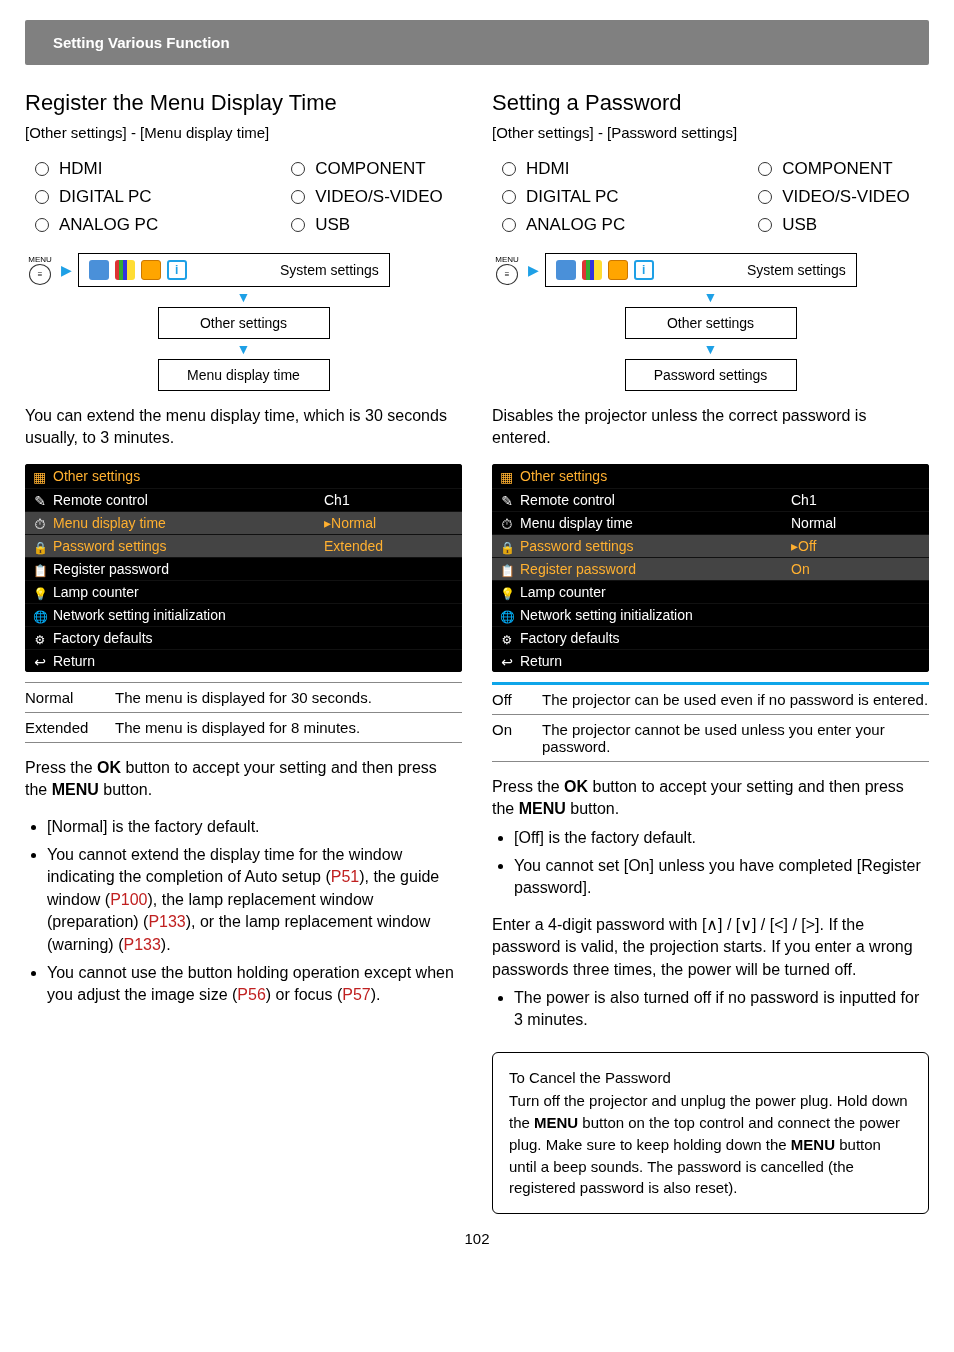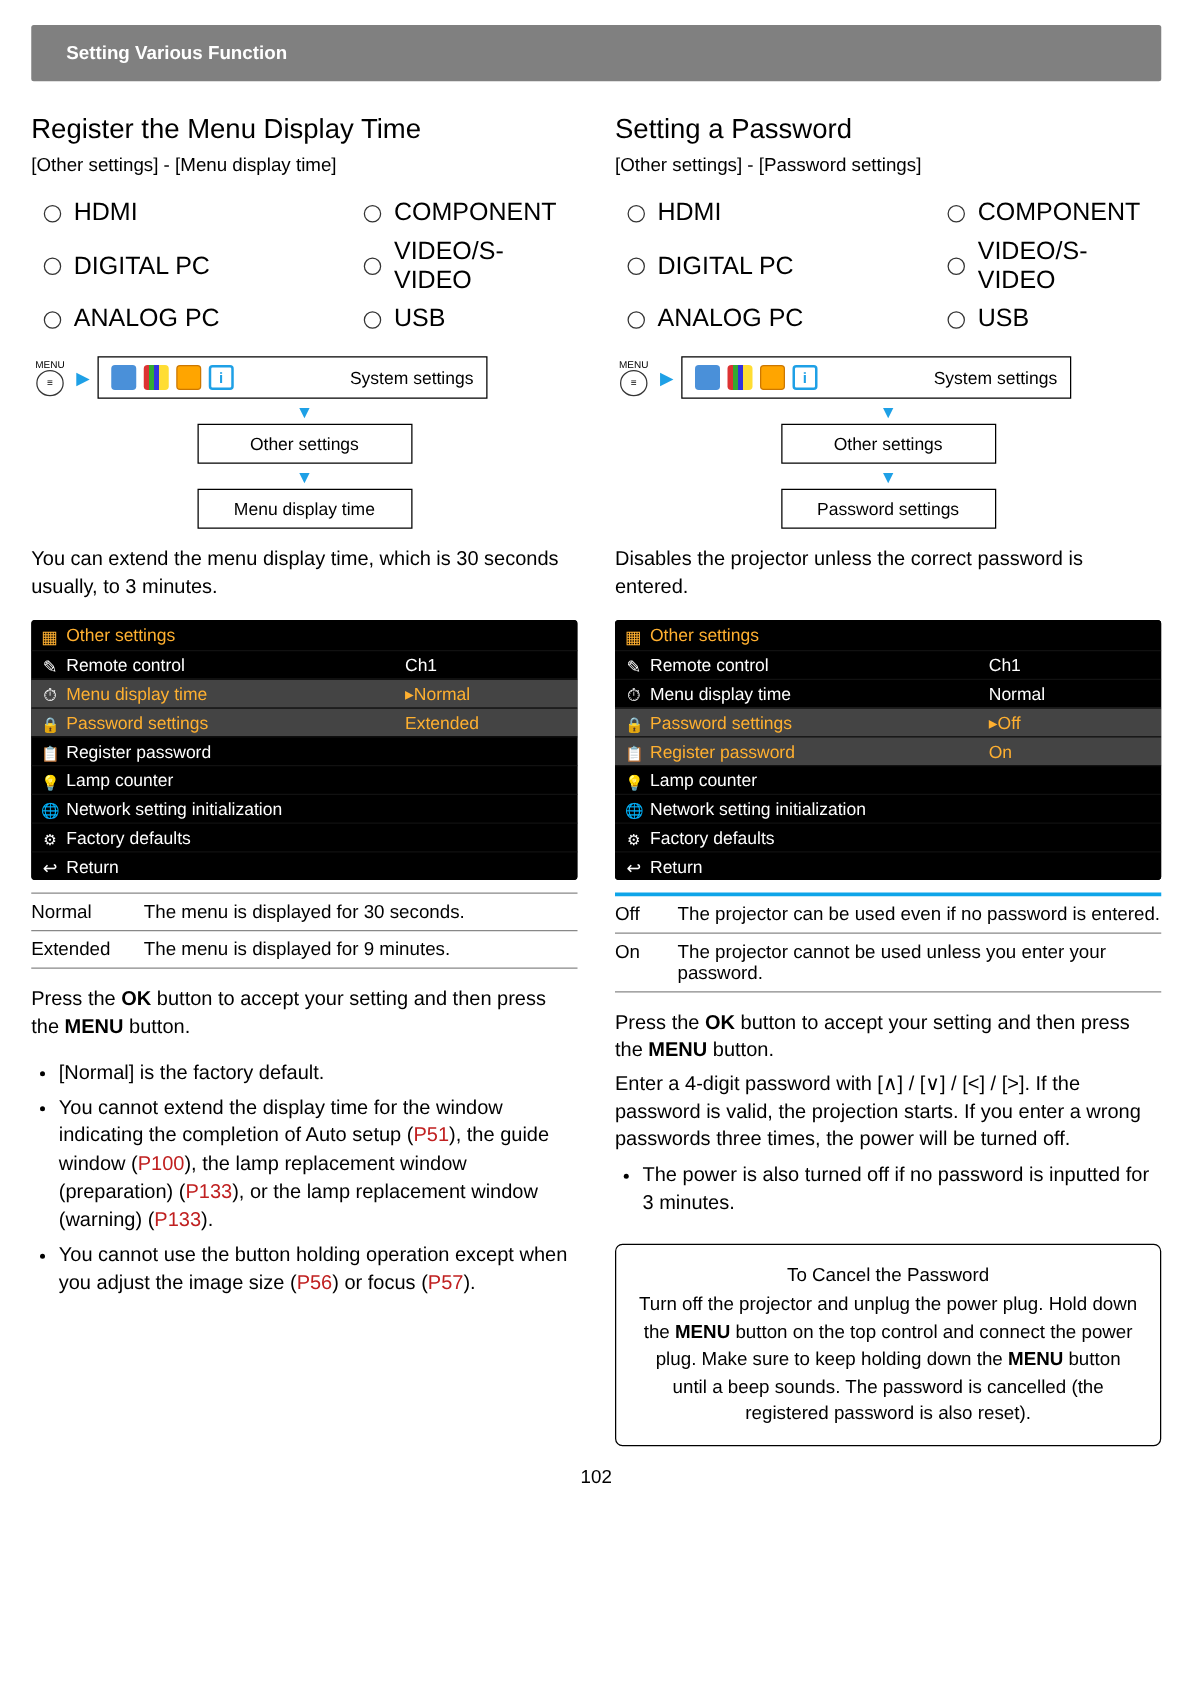--- a/index.html
+++ b/index.html
@@ -34,21 +34,21 @@
 }
 .breadcrumb {
   font-size: 15px;
   margin-bottom: 18px;
 }
 .radio-grid {
   display: grid;
   grid-template-columns: 60% 40%;
   row-gap: 8px;
   margin: 0 0 18px 10px;
-  font-size: 20px;
+  font-size: 17px;
 }
 .radio-item {
   display: flex;
   align-items: center;
   gap: 10px;
 }
 .radio-circle {
   width: 12px;
   height: 12px;
   border: 1px solid #333;
@@ -170,21 +170,20 @@
 ul.bullets { margin:6px 0 14px 0; padding-left:22px; }
 ul.bullets li { margin-bottom:6px; font-size:16px; line-height:1.4; }
 .pagelink { color:#c02020; }
 .note-box {
   border:1px solid #000;
   border-radius:6px;
   padding:14px 16px;
   margin-top:20px;
   font-size:15px;
   line-height:1.45;
-  text-align:center;
 }
 .page-num { text-align:center; margin-top:16px; font-size:15px; }
 </style>
 </head>
 <body>
 
 <div class="gray-header">Setting Various Function</div>
 
 <div class="columns">
 
@@ -301,21 +300,21 @@
         </div>
     </div>
 
     <div style="border-top:1px solid #888;">
       <div class="opt-row">
         <div class="opt-label">Normal</div>
         <div class="opt-desc">The menu is displayed for 30 seconds.</div>
       </div>
       <div class="opt-row">
         <div class="opt-label">Extended</div>
-        <div class="opt-desc">The menu is displayed for 9 minutes.</div>
+        <div class="opt-desc">The menu is displayed for 8 minutes.</div>
       </div>
     </div>
 
     <div class="body-text">
       <span>Press the </span><span class="bold">OK</span><span> button to accept your setting and then press the </span><span class="bold">MENU</span><span> button.</span>
     </div>
 
     <ul class="bullets" id="left-bullets">
         <li>[Normal] is the factory default.</li>
         <li>You cannot extend the display time for the window indicating the completion of Auto setup (<span class="pagelink">P51</span>), the guide window (<span class="pagelink">P100</span>), the lamp replacement window (preparation) (<span class="pagelink">P133</span>), or the lamp replacement window (warning) (<span class="pagelink">P133</span>).</li>
@@ -444,20 +443,24 @@
       <div class="opt-row">
         <div class="opt-label" style="width:50px">On</div>
         <div class="opt-desc">The projector cannot be used unless you enter your password.</div>
       </div>
     </div>
 
     <div class="body-text" style="margin-bottom:4px">
       <span>Press the </span><span class="bold">OK</span><span> button to accept your setting and then press the </span><span class="bold">MENU</span><span> button.</span>
     </div>
 
+    <ul class="bullets" id="right-bullets">
+        <li>[Off] is the factory default.</li>
+        <li>You cannot set [On] unless you have completed [Register password].</li>
+      </ul>
 
     <div class="body-text" style="margin:0 0 4px 0">Enter a 4-digit password with [∧] / [∨] / [&lt;] / [&gt;]. If the password is valid, the projection starts. If you enter a wrong passwords three times, the power will be turned off.</div>
     <ul class="bullets">
       <li>The power is also turned off if no password is inputted for 3 minutes.</li>
     </ul>
 
     <div class="note-box">
       <div style="margin-bottom:2px">To Cancel the Password</div>
       <span>Turn off the projector and unplug the power plug. Hold down the </span><span class="bold">MENU</span><span> button on the top control and connect the power plug. Make sure to keep holding down the </span><span class="bold">MENU</span><span> button until a beep sounds. The password is cancelled (the registered password is also reset).</span>
     </div>

